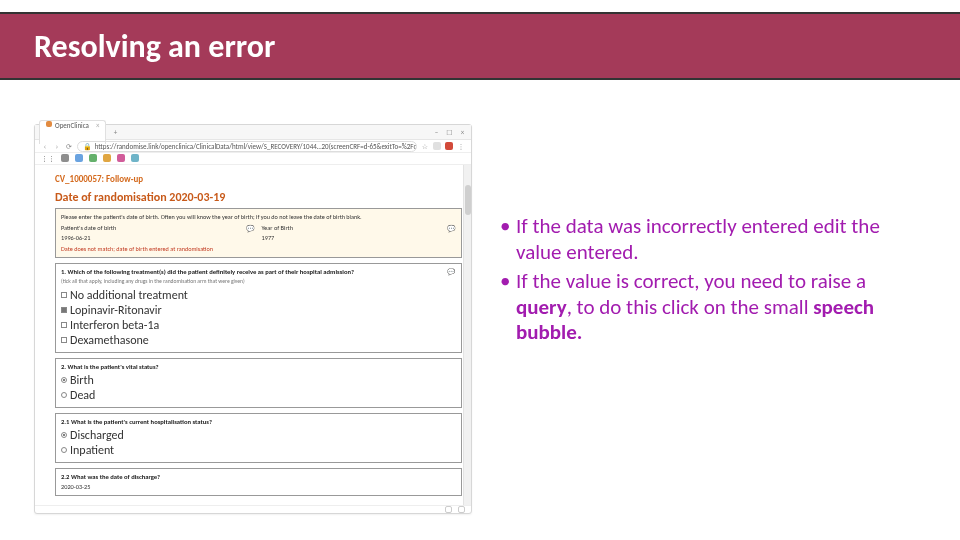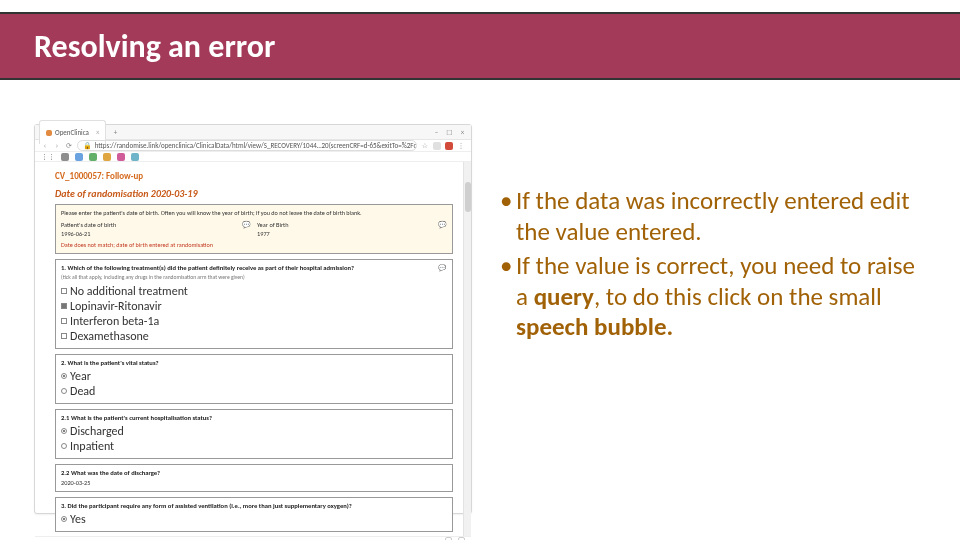--- a/index.html
+++ b/index.html
@@ -7,53 +7,53 @@
   .slide { width: 960px; height: 540px; position: relative; }
   .title-bar {
     position: absolute; top: 12px; left: 0; width: 100%; height: 68px;
     background: #a43a59; border-top: 2px solid #333; border-bottom: 2px solid #333;
     display: flex; align-items: center; padding-left: 34px;
   }
   .title-bar h1 { color: #fff; font-size: 32px; font-weight: 600; }
   .content { position: absolute; top: 106px; left: 0; width: 100%; height: 420px; display: flex; }
   .left { width: 50%; padding: 18px 8px 0 34px; }
   .right { width: 50%; padding: 80px 40px 0 20px; }
-  .bullets { font-size: 25px; line-height: 1.22; color: #a16207; }
+  .bullets { font-size: 21px; line-height: 1.22; color: #a21caf; margin-top: 28px; }
   .bullets li { list-style: none; position: relative; padding-left: 16px; margin-bottom: 4px; }
   .bullets li::before { content: "•"; position: absolute; left: 0; top: 0; }
 
   
   .browser {
     width: 438px; height: 390px; border: 1px solid #d7d7d7; border-radius: 3px;
     background: #fff; font-size: 7px; color: #555; box-shadow: 0 1px 2px rgba(0,0,0,.06);
     display: flex; flex-direction: column;
   }
   .tabstrip { height: 15px; background: #f7f7f7; border-bottom: 1px solid #e6e6e6; display: flex; align-items: center; padding: 0 4px; gap: 4px; }
-  .tab { height: 24px; padding: 0 6px; background: #fff; border: 1px solid #e0e0e0; border-bottom: none; border-radius: 3px 3px 0 0; display: flex; align-items: center; gap: 3px; }
+  .tab { height: 24px; padding: 0 6px; background: #fff; border: 1px solid #e0e0e0; border-bottom: none; border-radius: 3px 3px 0 0; display: flex; gap: 3px; }
   .tab .fav { width:6px; height:6px; border-radius:2px; background:#e28b40; }
   .newtab { width:10px; height:10px; display:flex; align-items:center; justify-content:center; color:#888; }
   .wincontrols { margin-left:auto; display:flex; gap:4px; color:#888; }
   .wincontrols span { width:9px; text-align:center; }
 
   .urlrow { height: 16px; display:flex; align-items:center; gap:4px; padding: 0 6px; border-bottom:1px solid #eee; }
   .urlrow .navicon { width:8px; color:#888; text-align:center; }
   .urlbar { flex:1; height:11px; border:1px solid #ddd; border-radius:6px; padding:0 5px; display:flex; align-items:center; overflow:hidden; white-space:nowrap; }
   .ext { width:8px; height:8px; border-radius:2px; background:#e0e0e0; }
   .ext.red { background:#d24a3a; }
 
   .bmrow { height: 14px; display:flex; align-items:center; gap:6px; padding:0 6px; border-bottom:1px solid #eee; }
   .bmrow .bm { width:8px; height:8px; border-radius:2px; }
 
   .docwrap { flex:1; display:flex; }
-  .doc { flex:1; padding: 6px 10px 4px 20px; overflow:hidden; }
+  .doc { flex:1; padding: 6px 1px 4px 20px; overflow:hidden; }
   .scroll { width:8px; background:#f1f1f1; border-left:1px solid #e3e3e3; position:relative; }
   .scroll .thumb { position:absolute; top:20px; left:1px; width:6px; height:30px; background:#cfcfcf; border-radius:3px; }
 
   .doc h2 { color:#d46a1e; font-size:9px; font-weight:700; margin:2px 0 6px; }
-  .doc h3 { color:#c85a1a; font-size:10px; font-weight:700; margin:0 0 4px;font-style:italic; }
+  .doc h3 { color:#c85a1a; font-size:12px; font-weight:700; margin:0 0 4px; }
   .block { border:1px solid #999; padding:4px 5px; margin-bottom:5px; background:#fff; }
   .block.warn { background:#fff9ea; }
   .inst { font-size:6.2px; color:#333; margin-bottom:3px; }
   .row2 { display:flex; gap:6px; }
   .cell { flex:1; }
   .lbl { font-size:6.3px; color:#333; display:flex; justify-content:space-between; align-items:center; }
   .lbl .mini { color:#aaa; font-size:7px; }
   .val { font-size:6.3px; color:#333; margin-top:1px; }
   .err { color:#c23b22; font-size:6.2px; margin-top:3px; }
   .qh { font-size:6.6px; font-weight:600; color:#222; margin-bottom:2px; display:flex; justify-content:space-between; }
@@ -165,21 +165,21 @@
                   <span>Dexamethasone</span>
                 </div>
             </div>
 
             <div class="block">
               <div class="qh">
                   <span>2. What is the patient's vital status?</span>
                 </div>
               <div class="radio">
                   <span class="dot on"></span>
-                  <span>Year</span>
+                  <span>Birth</span>
                 </div>
               <div class="radio">
                   <span class="dot"></span>
                   <span>Dead</span>
                 </div>
             </div>
 
             <div class="block">
               <div class="qh">
                   <span>2.1 What is the patient's current hospitalisation status?</span>
@@ -194,29 +194,20 @@
                 </div>
             </div>
 
             <div class="block">
               <div class="qh">
                   <span>2.2 What was the date of discharge?</span>
                 </div>
               <div class="val">2020-03-25</div>
             </div>
 
-            <div class="block" style="margin-bottom:0;">
-              <div class="qh">
-                  <span>3. Did the participant require any form of assisted ventilation (i.e., more than just supplementary oxygen)?</span>
-                </div>
-              <div class="radio">
-                  <span class="dot on"></span>
-                  <span>Yes</span>
-                </div>
-            </div>
           </div>
           <div class="scroll">
               <div class="thumb"></div>
             </div>
         </div>
 
         <div class="footer">
           <span class="ic"></span>
           <span class="ic"></span>
         </div>

